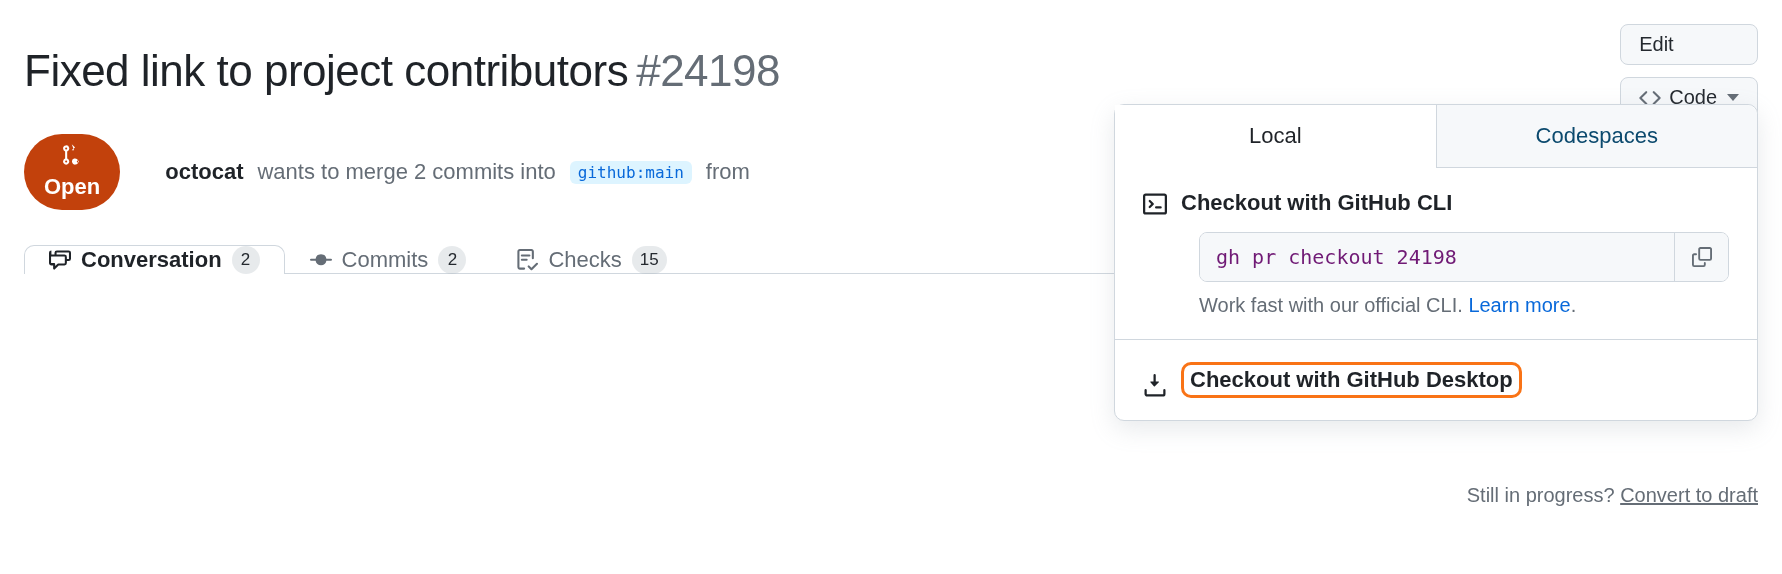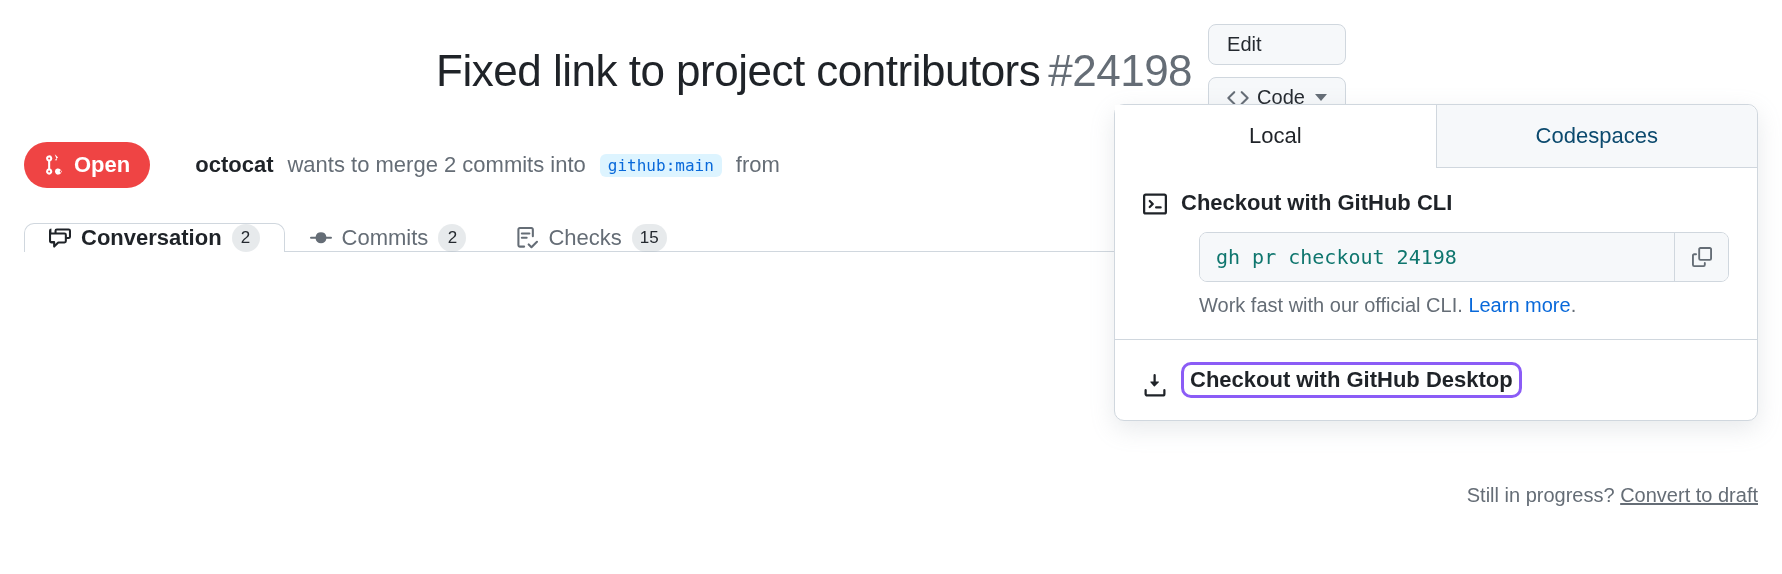--- a/index.html
+++ b/index.html
@@ -8,23 +8,23 @@
     padding: 24px;
     font-family: -apple-system, BlinkMacSystemFont, "Segoe UI", Helvetica, Arial, sans-serif;
     color: #1f2328;
     background: #ffffff;
     font-size: 16px;
     width: 1782px;
   }
   .header-row {
     display: flex;
     align-items: center;
-    justify-content: center;
+    justify-content: space-between;
     gap: 16px;
-    margin-bottom: 24px;
+    margin-bottom: 16px;
   }
   .title {
     font-size: 44px;
     font-weight: 500;
     letter-spacing: -0.5px;
     display: flex;
     align-items: baseline;
     gap: 8px;
   }
   .title-number { color: #656d76; font-weight: 400; }
@@ -55,26 +55,27 @@
     align-items: center;
     gap: 14px;
     font-size: 22px;
     color: #656d76;
     margin-bottom: 34px;
   }
   .state-badge {
     display: inline-flex;
     align-items: center;
     gap: 8px;
-    background: #ef4444;
+    background: #c2410c;
     color: #fff;
     font-weight: 600;
     font-size: 22px;
     padding: 10px 20px;
     border-radius: 999px;
+    flex-direction: column;
   }
   .meta-row .author { font-weight: 600; color: #1f2328; margin-left: 31px; }
   .branch {
     background: #ddf4ff;
     color: #0969da;
     font-family: ui-monospace, SFMono-Regular, Menlo, monospace;
     font-size: 16px;
     padding: 2px 8px;
     border-radius: 6px;
   }
@@ -162,40 +163,40 @@
     margin: 16px 0 12px 56px;
     border: 1px solid #d0d7de;
     border-radius: 8px;
     overflow: hidden;
   }
   .cmd-field {
     flex: 1;
     padding: 12px 16px;
     font-family: ui-monospace, SFMono-Regular, Menlo, monospace;
     font-size: 20px;
-    color: #0f766e;
+    color: #701a75;
     background: #f6f8fa;
     border: none;
     outline: none;
   }
   .copy-btn {
     display: flex;
     align-items: center;
     justify-content: center;
     width: 54px;
     background: #f6f8fa;
     border: none;
     border-left: 1px solid #d0d7de;
     cursor: pointer;
   }
   .dd-sub { margin-left: 56px; font-size: 20px; color: #656d76; }
   .dd-sub a { color: #0969da; text-decoration: none; margin-top: 42px; }
   .highlight-box {
     display: inline-block;
-    border: 3px solid #8b5cf6;
+    border: 3px solid #f97316;
     border-radius: 10px;
     padding: 2px 6px;
   }
   .progress-hint {
     position: absolute;
     right: 24px;
     top: 484px;
     font-size: 20px;
     color: #656d76;
     z-index: 5;

